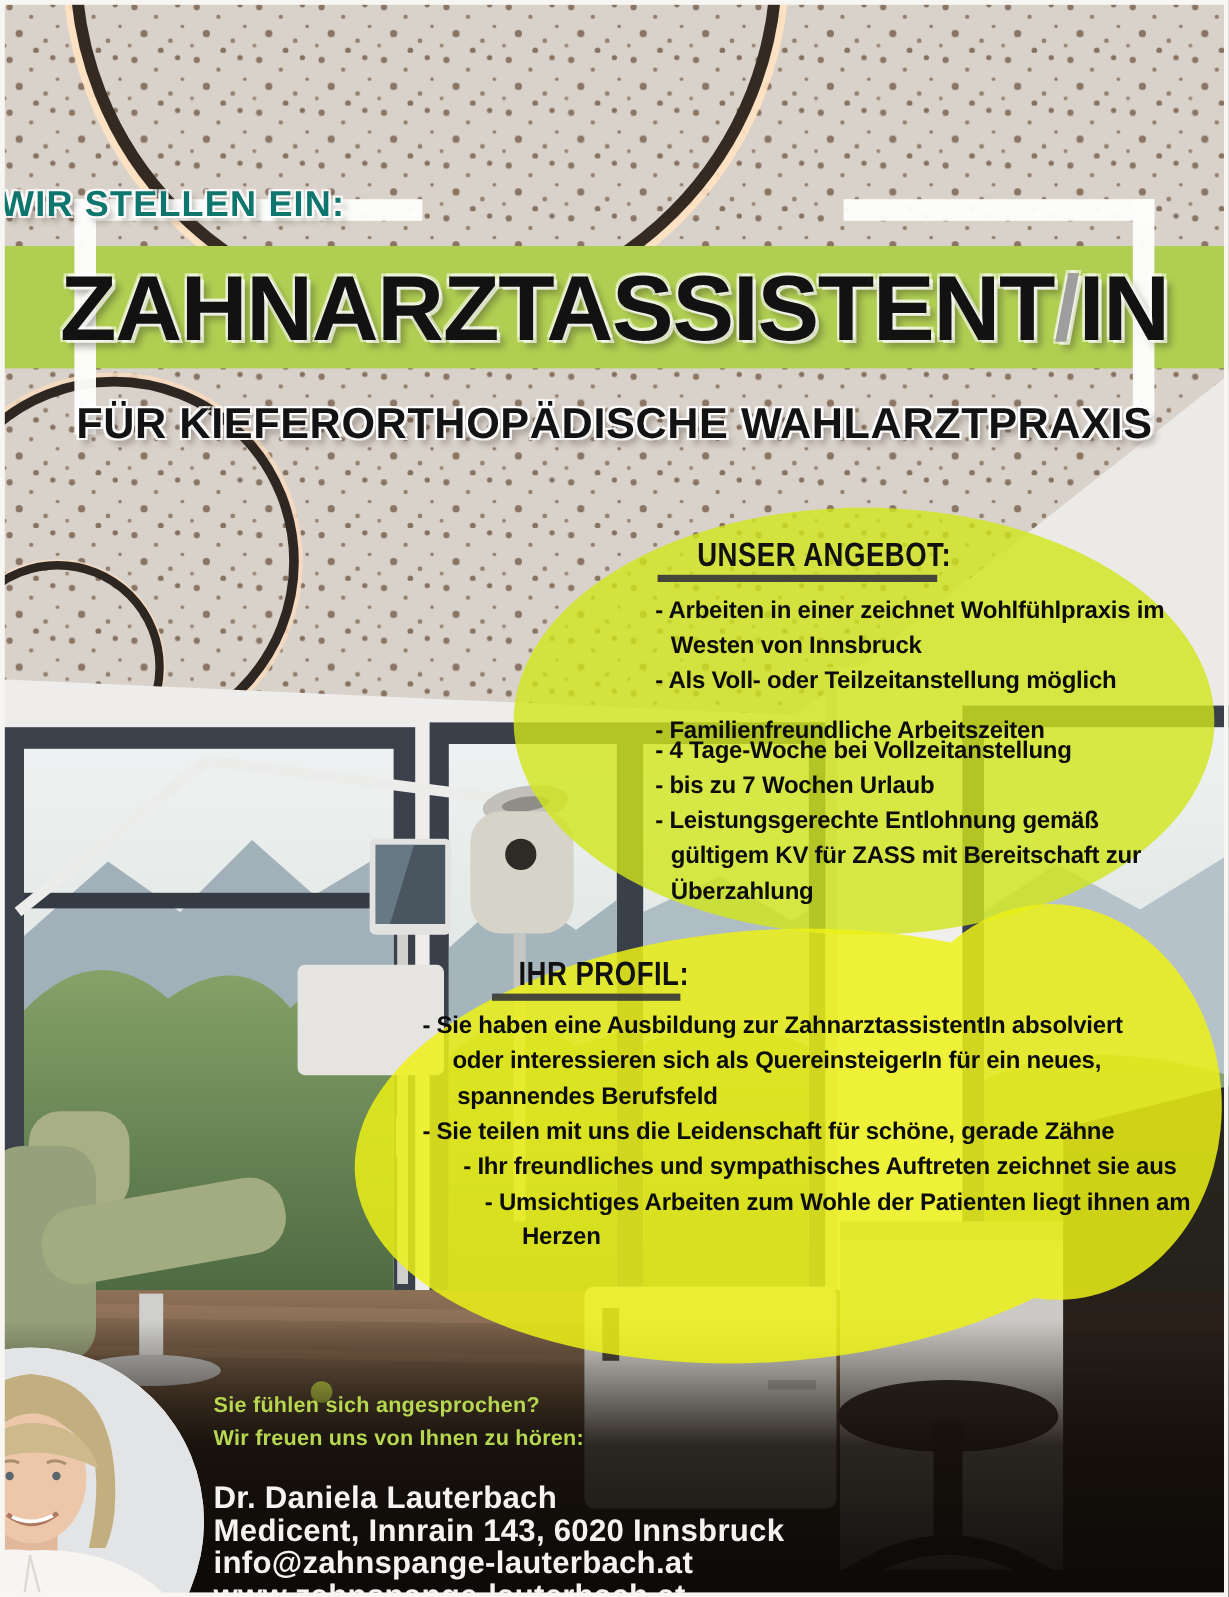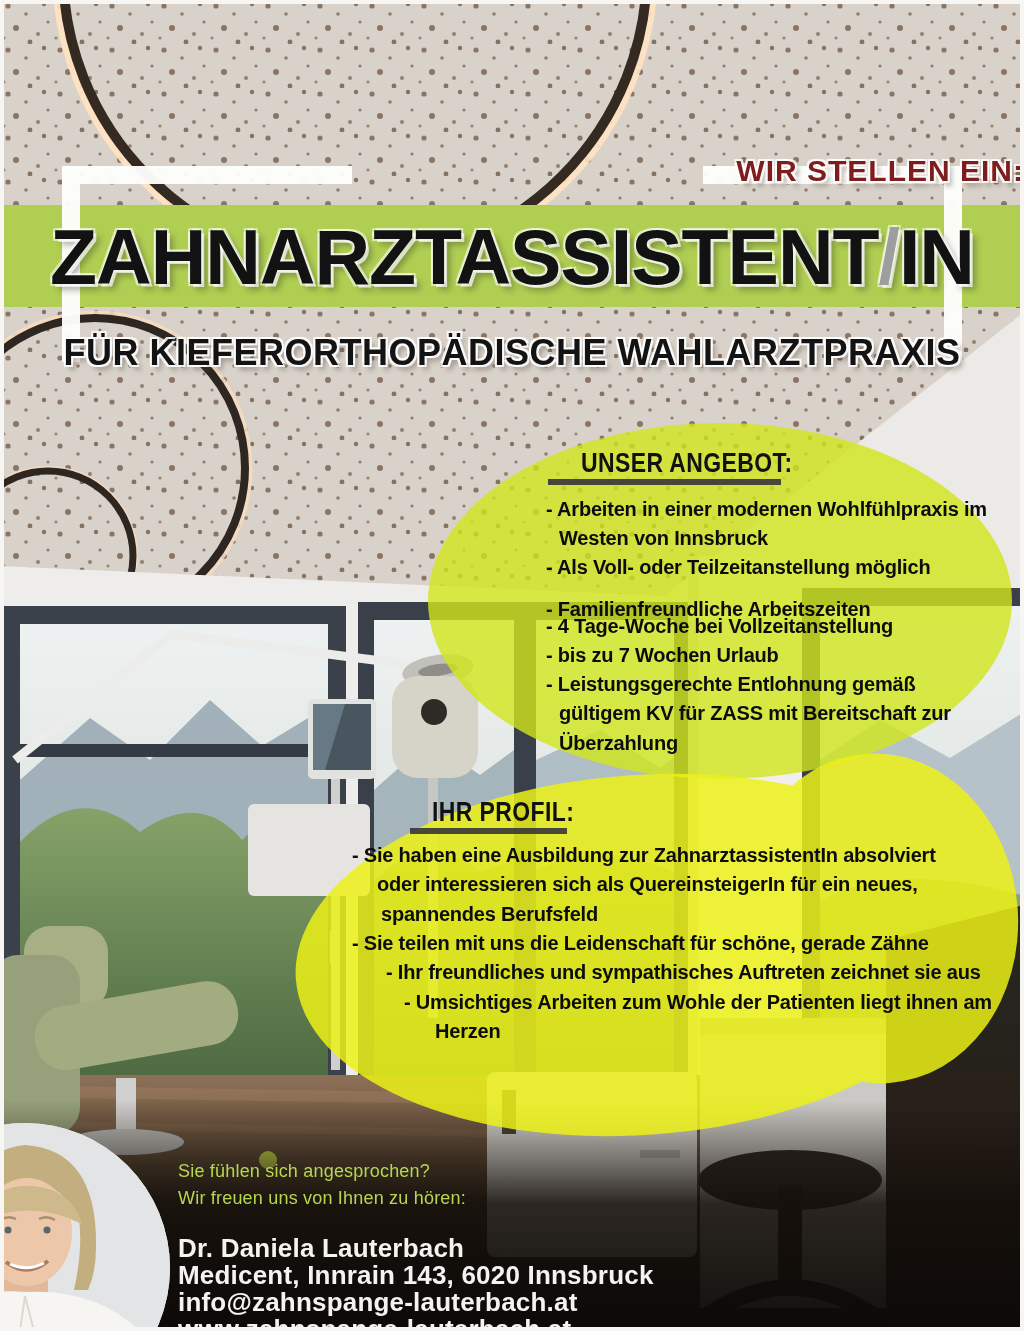--- a/index.html
+++ b/index.html
@@ -6,22 +6,22 @@
   .flyer{position:relative;width:1024px;height:1331px;overflow:hidden;
          background:#d8d1c9;font-family:"Liberation Sans",sans-serif;}
   .flyer *{box-sizing:border-box;}
   .abs{position:absolute;}
   svg.layer{position:absolute;left:0;top:0;width:1024px;height:1331px;pointer-events:none;}
 
   
   .border-frame{position:absolute;inset:0;border:4px solid #f7f6f3;z-index:60;pointer-events:none;}
 
   
-  .kicker{left:0;right:0;top:154px;text-align:right;font-size:30px;font-weight:700;
-          letter-spacing:1px;color:#7f1d1d;z-index:12;
+  .kicker{left:0;right:0;top:154px;text-align:left;font-size:30px;font-weight:700;
+          letter-spacing:1px;color:#0f766e;z-index:12;
           text-shadow:-2px -2px 0 rgba(255,255,255,.8),2px -2px 0 rgba(255,255,255,.8),
                       -2px 2px 0 rgba(255,255,255,.8),2px 2px 0 rgba(255,255,255,.8),
                       4px 5px 5px rgba(70,60,50,.4);}
   .bar{background:#fdfdfc;opacity:.97;z-index:11;}
   .bar.tl{left:62px;top:166px;width:290px;height:18px;}
   .bar.tr{left:703px;top:166px;width:259px;height:18px;}
   .bar.lv{left:62px;top:166px;width:18px;height:196px;}
   .bar.rv{left:944px;top:166px;width:18px;height:196px;}
 
   .banner{left:0;right:0;top:205px;height:102px;z-index:10;}
@@ -50,21 +50,21 @@
   .bl{font-size:20px;font-weight:700;color:#0c0c0c;white-space:nowrap;letter-spacing:-.2px;z-index:21;}
   .pl{z-index:23;}
   .o0{left:546px;top:498px;}  .o1{left:559px;top:527px;}  .o2{left:546px;top:556px;}
   .o3{left:546px;top:586px;margin-top:12px;}  .o4{left:546px;top:615px;}  .o5{left:546px;top:644px;}
   .o6{left:546px;top:673px;}  .o7{left:559px;top:702px;}  .o8{left:559px;top:732px;}
   .p0{left:352px;top:844px;}  .p1{left:377px;top:873px;}  .p2{left:381px;top:903px;}
   .p3{left:352px;top:932px;}  .p4{left:386px;top:961px;}  .p5{left:404px;top:991px;}
   .p6{left:435px;top:1020px;text-align:right;}
 
   
-  .callout{left:178px;font-size:18px;font-weight:400;color:#b6d74f;letter-spacing:.2px;z-index:30;white-space:nowrap;}
+  .callout{left:178px;font-size:18px;font-weight:700;color:#b6d74f;letter-spacing:.2px;z-index:30;white-space:nowrap;}
   .c1{top:1161px;} .c2{top:1188px;}
   .contact{left:178px;font-size:26px;font-weight:700;color:#f4f3f1;letter-spacing:.2px;z-index:30;white-space:nowrap;}
   .ct0{top:1233px;} .ct1{top:1260px;} .ct2{top:1287px;} .ct3{top:1314px;}
 </style>
 </head>
 <body>
 
 <div class="flyer">
 
   <svg class="layer" viewBox="0 0 1024 1331">
@@ -228,21 +228,21 @@
 
   <div class="abs banner" style="background:#b0cf52;"></div>
   <div class="abs banner-title"><span>ZAHNARZTASSISTENT</span><span class="slash">/</span><span>IN</span></div>
   <div class="abs subtitle">FÜR KIEFERORTHOPÄDISCHE WAHLARZTPRAXIS</div>
 
   <svg class="layer blob" viewBox="0 0 1024 1331">
     <ellipse cx="720" cy="601" rx="292" ry="178" fill="#d1e61a" opacity=".8"></ellipse>
   </svg>
   <div class="abs bubble-heading oh">UNSER ANGEBOT:</div>
   <div class="abs rule orule"></div>
-  <div class="abs bl o0">- Arbeiten in einer modernen Wohlfühlpraxis im</div>
+  <div class="abs bl o0">- Arbeiten in einer zeichnet Wohlfühlpraxis im</div>
   <div class="abs bl o1">Westen von Innsbruck</div>
   <div class="abs bl o2">- Als Voll- oder Teilzeitanstellung möglich</div>
   <div class="abs bl o3">- Familienfreundliche Arbeitszeiten</div>
   <div class="abs bl o4">- 4 Tage-Woche bei Vollzeitanstellung</div>
   <div class="abs bl o5">- bis zu 7 Wochen Urlaub</div>
   <div class="abs bl o6">- Leistungsgerechte Entlohnung gemäß</div>
   <div class="abs bl o7">gültigem KV für ZASS mit Bereitschaft zur</div>
   <div class="abs bl o8">Überzahlung</div>
 
   <svg class="layer blob2" viewBox="0 0 1024 1331">

